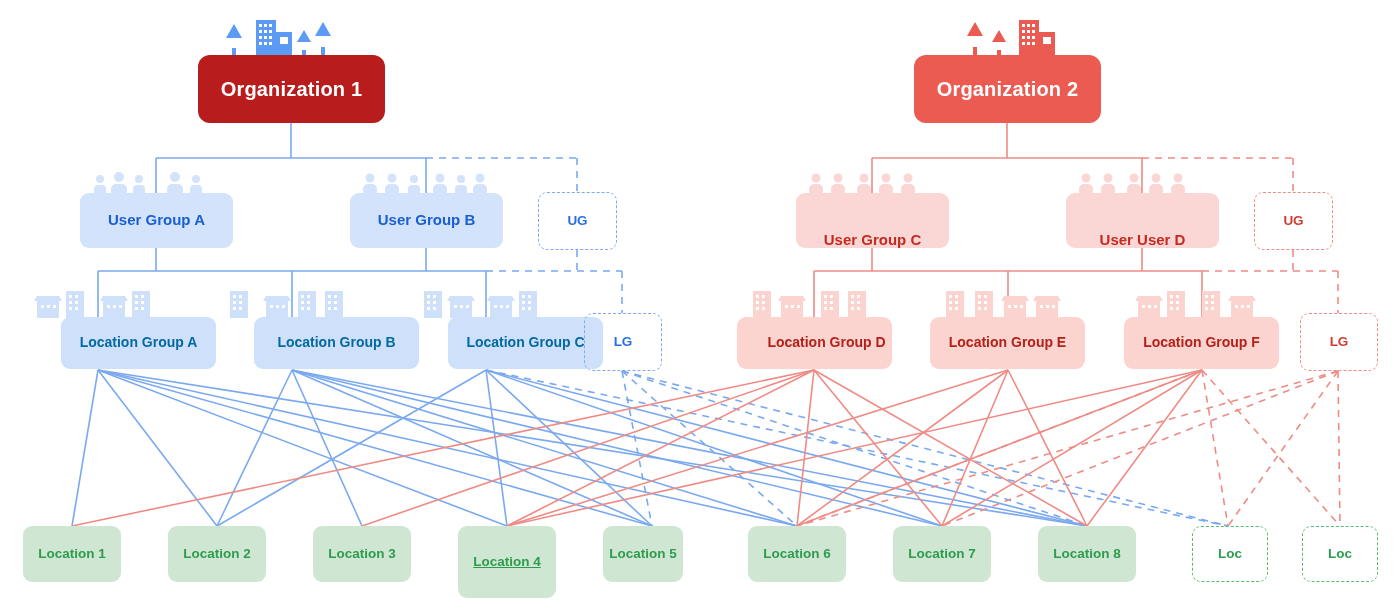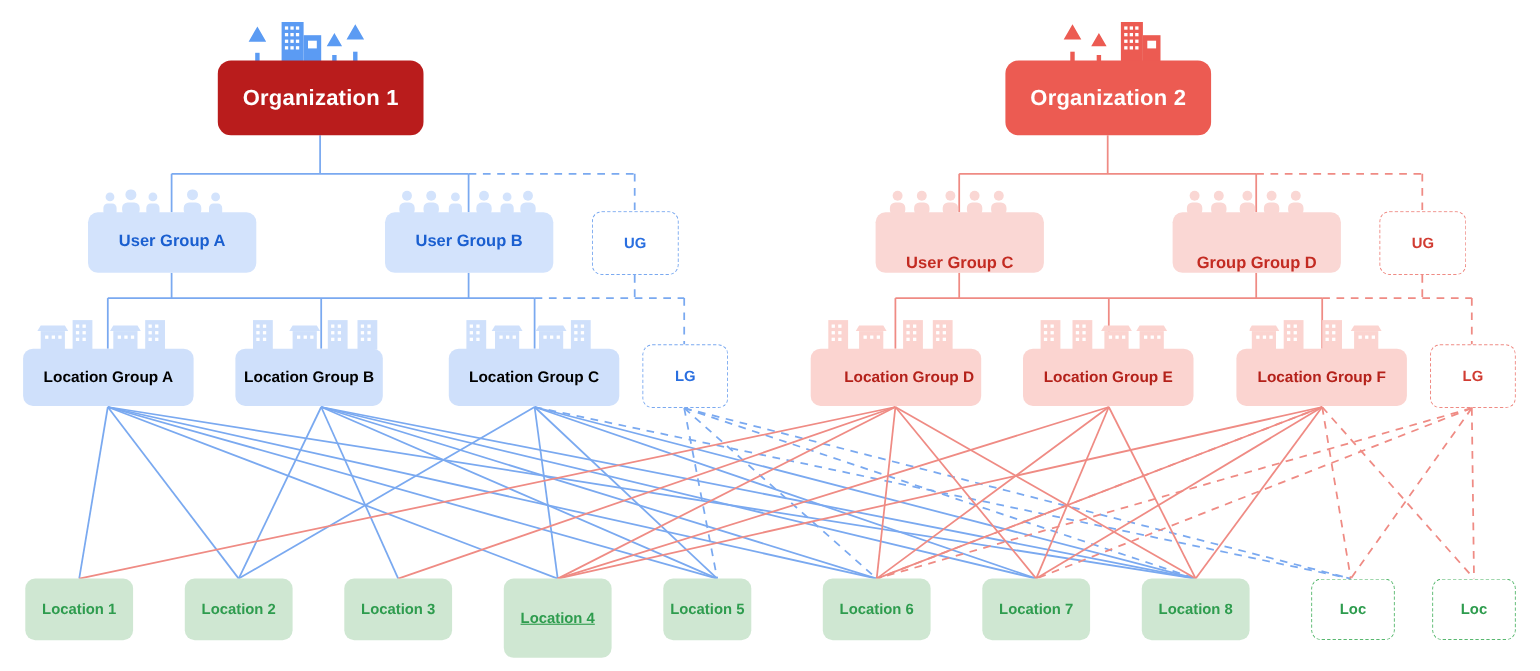--- a/index.html
+++ b/index.html
@@ -38,21 +38,21 @@
     font-size:15px;
   }
   .ug.blue{background:#d3e3fc;color:#1a5fd0;}
   .ug.red{background:#fad7d4;color:#c32b22;align-items:flex-end;}
 
   
   .lg{
     border-radius:9px;
     font-size:14px;
   }
-  .lg.blue{background:#cfe0fb;color:#000000;}
+  .lg.blue{background:#cfe0fb;color:#0369a1;margin-left:40px;}
   .lg.red{background:#fbd4d0;color:#b4211a;}
 
   
   .loc{
     border-radius:9px;
     font-size:13.5px;
     background:#cfe7d2;color:#2e9c4e;
   }
 
   
@@ -509,34 +509,34 @@
   <div class="node ug blue" style="left:80px;top:193px;width:153px;height:55px;text-align:right;">
     <span>User Group A</span>
   </div>
   <div class="node ug blue" style="left:350px;top:193px;width:153px;height:55px;">
     <span>User Group B</span>
   </div>
   <div class="node ug red" style="left:796px;top:193px;width:153px;height:55px;">
     <span>User Group C</span>
   </div>
   <div class="node ug red" style="left:1066px;top:193px;width:153px;height:55px;">
-    <span>Group Group D</span>
+    <span>User User D</span>
   </div>
 
   <div class="node ghost blue" style="left:538px;top:192px;width:79px;height:58px;">
     <span>UG</span>
   </div>
   <div class="node ghost red" style="left:1254px;top:192px;width:79px;height:58px;">
     <span>UG</span>
   </div>
 
   <div class="node lg blue" style="left:21px;top:317px;width:155px;height:52px;">
     <span>Location Group A</span>
   </div>
-  <div class="node lg blue" style="left:214px;top:317px;width:134px;height:52px;">
+  <div class="node lg blue" style="left:214px;top:317px;width:165px;height:52px;">
     <span>Location Group B</span>
   </div>
   <div class="node lg blue" style="left:408px;top:317px;width:155px;height:52px;">
     <span>Location Group C</span>
   </div>
   <div class="node lg red" style="left:737px;top:317px;width:155px;height:52px;padding-left:24px;">
     <span>Location Group D</span>
   </div>
   <div class="node lg red" style="left:930px;top:317px;width:155px;height:52px;">
     <span>Location Group E</span>

